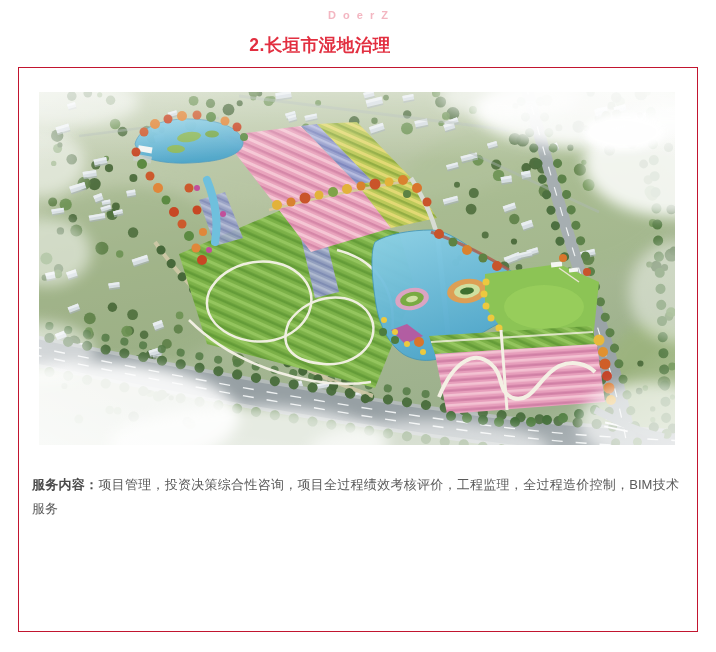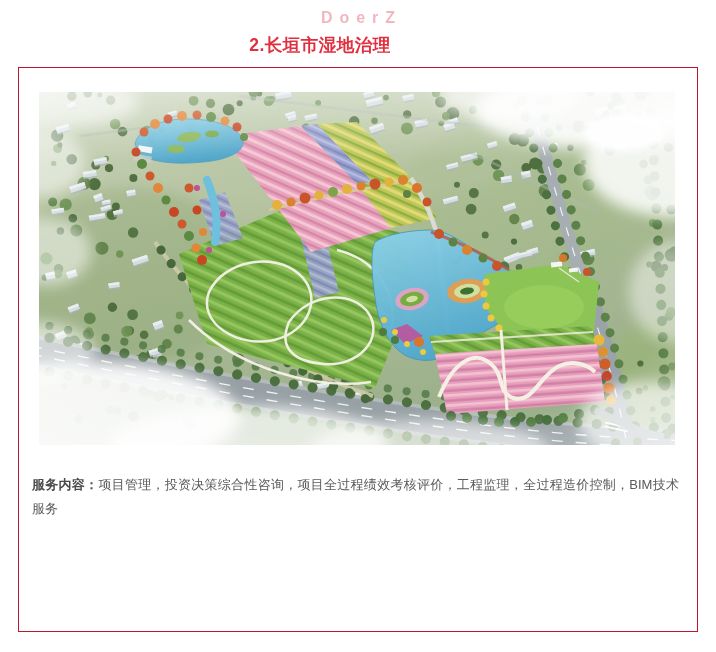--- a/index.html
+++ b/index.html
@@ -1,19 +1,19 @@
 <!DOCTYPE html>
 <html><head>
 <meta charset="utf-8">
 <style>
   html,body{margin:0;padding:0;background:#fff;}
   body{width:716px;height:652px;position:relative;overflow:hidden;
        font-family:"Liberation Sans","DejaVu Sans",sans-serif;}
   .brand{position:absolute;top:9px;left:0;width:716px;text-align:center;
-         color:#f3b6c1;font-size:16px;font-weight:bold;letter-spacing:7px;text-indent:7px;}
+         color:#f3b6c1;font-size:11px;font-weight:bold;letter-spacing:7px;text-indent:7px;}
   .title{position:absolute;top:33px;left:0;width:640px;text-align:center;margin:0;
          color:#e22f40;font-size:17.5px;font-weight:bold;letter-spacing:0.5px;}
   .card{position:absolute;left:18px;top:67px;width:680px;height:565px;
         box-sizing:border-box;border:1.5px solid #c2152f;background:#fff;}
   .figure{position:absolute;left:20px;top:24px;width:636px;height:353px;overflow:hidden;}
   .figure svg{display:block;}
   .desc{position:absolute;left:13px;right:18px;top:405px;
         font-size:13px;line-height:24px;color:#5a5a5a;text-align:justify;}
   .desc p{margin:0;}
   .desc b{color:#4b4b4b;}

